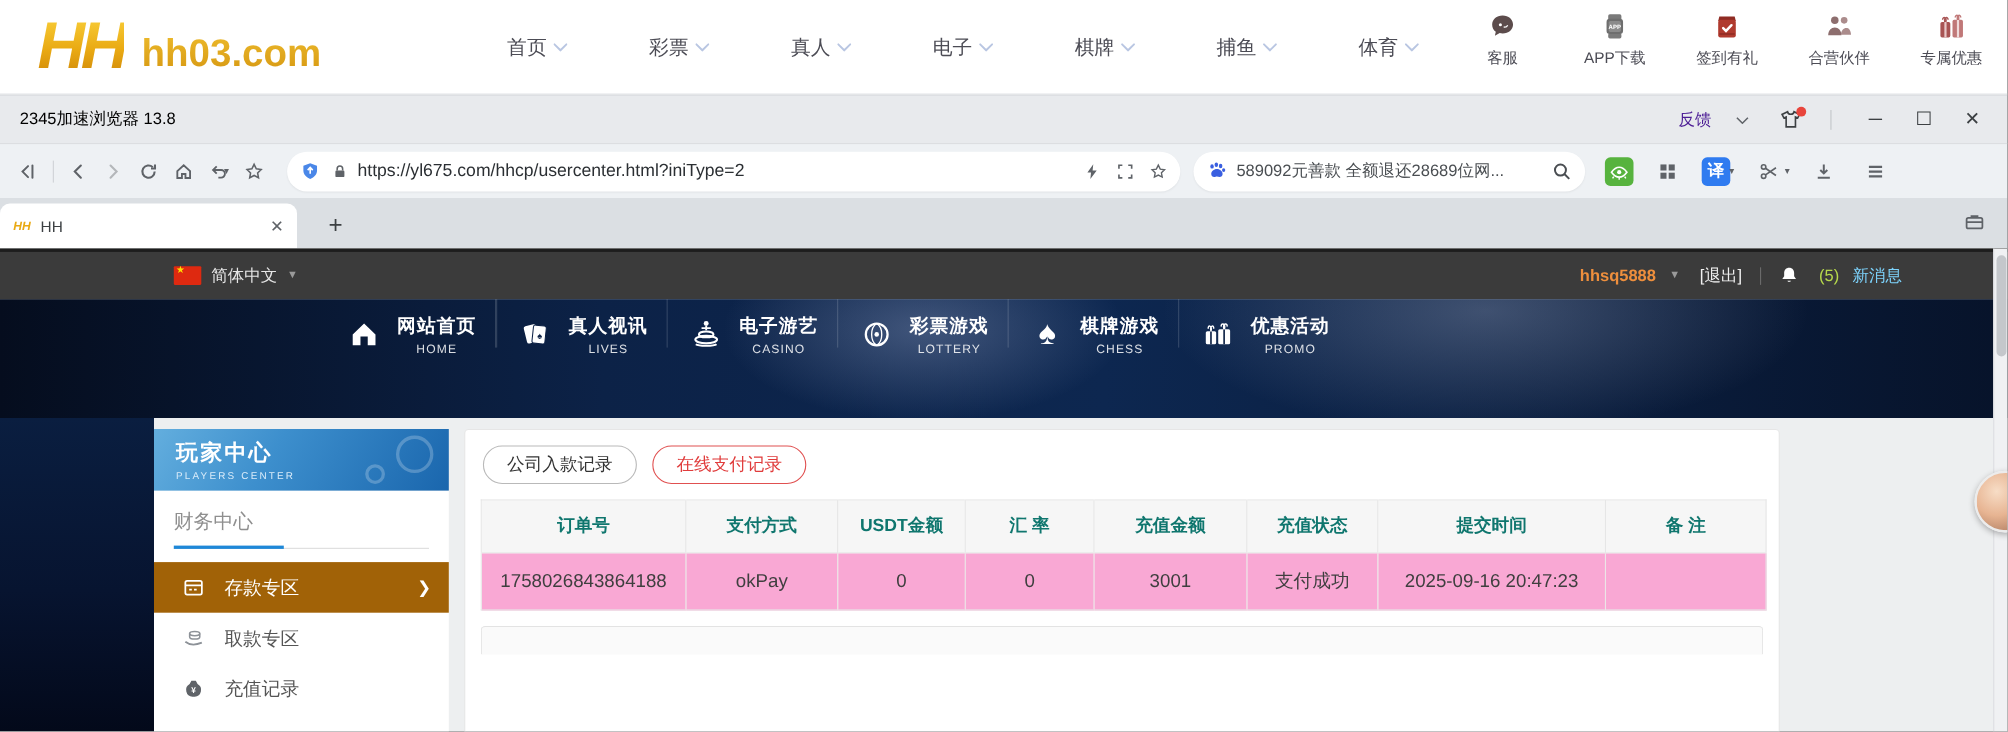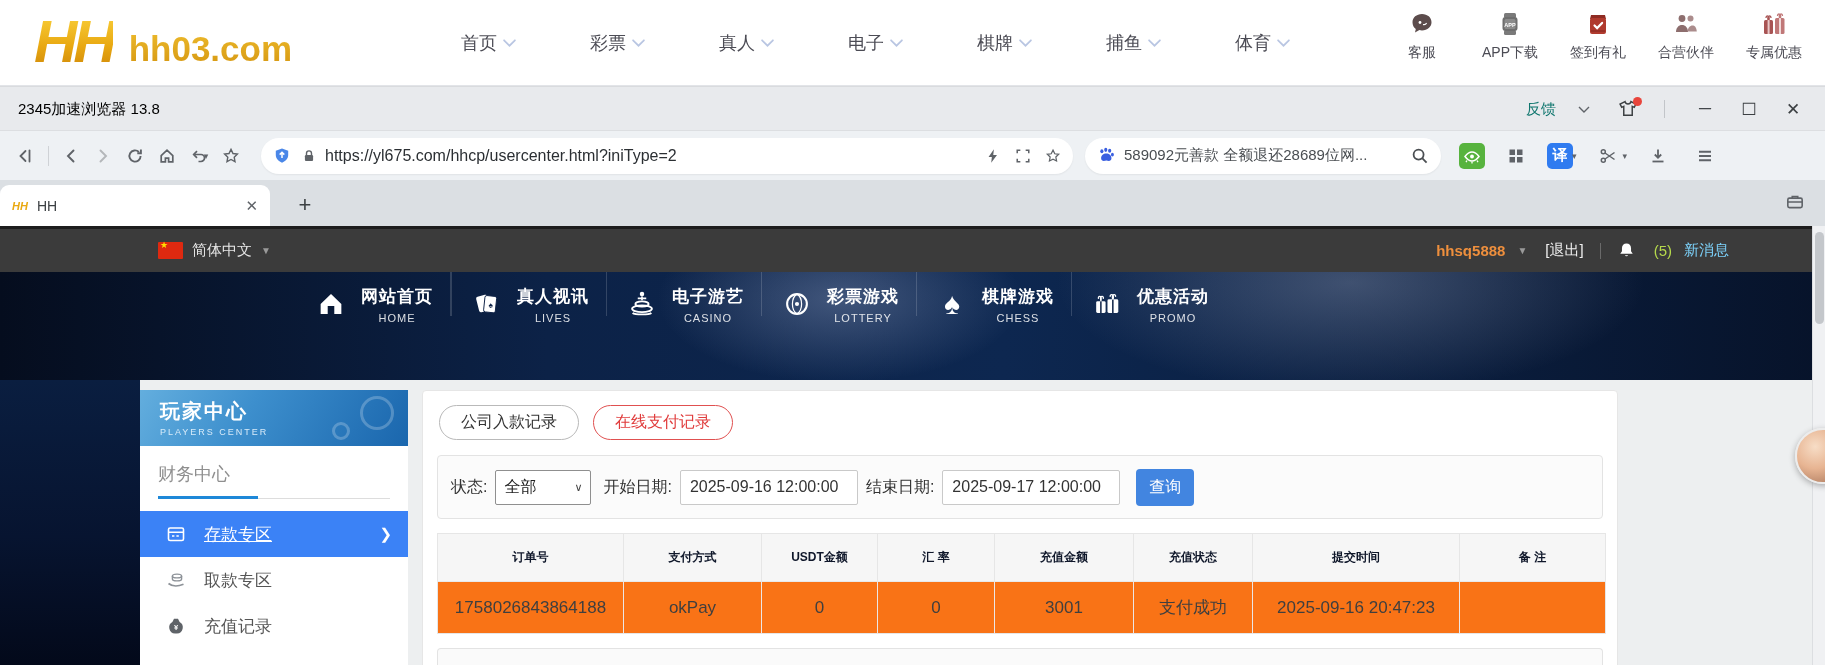--- a/index.html
+++ b/index.html
@@ -10,29 +10,29 @@
   
   .site-header { position:absolute; top:0; left:0; width:100%; height:86px; background:#fff; border-bottom:1px solid #e2e4e8; }
   .logo { position:absolute; left:34px; top:6px; display:flex; align-items:flex-end; }
   .logo-hh { font-size:60px; font-weight:900; font-style:italic; letter-spacing:-4px; line-height:72px;
              background:linear-gradient(180deg,#f9cf3a 10%,#e9a912 55%,#c87e06 100%); -webkit-background-clip:text; background-clip:text; color:transparent; }
   .logo-domain { font-size:35px; font-weight:800; margin-left:16px; line-height:58px;
              background:linear-gradient(180deg,#f3c433,#cf8d0a); -webkit-background-clip:text; background-clip:text; color:transparent; }
   .site-nav { position:absolute; left:424px; top:0; height:86px; display:flex; align-items:center; }
   .site-nav-item { width:129px; display:flex; align-items:center; justify-content:center; gap:6px; font-size:18px; color:#4c4c55; cursor:pointer; }
   .chev { width:13px; height:8px; color:#b9c6e2; }
-  .quick-links { position:absolute; right:22px; top:10px; display:flex; align-items:flex-start; gap:30px; }
+  .quick-links { position:absolute; right:22px; top:10px; display:flex; align-items:flex-start; gap:44px; }
   .quick-item { display:flex; flex-direction:column; align-items:center; gap:6px; font-size:14px; color:#4c4c55; cursor:pointer; min-width:58px; }
   .qicon { width:28px; height:28px; display:flex; align-items:center; justify-content:center; }
 
   
   .title-bar { position:absolute; top:86px; left:0; width:100%; height:44px; background:#e8eaed; border-top:1px solid #d9dbde; }
   .tb-title { position:absolute; left:18px; top:0; line-height:44px; font-size:15px; color:#000000; }
   .tb-right { position:absolute; right:10px; top:0; height:44px; display:flex; align-items:center; }
-  .tb-feedback { display:flex; align-items:center; gap:8px; font-size:15px; color:#0f766e; cursor:pointer; }
+  .tb-feedback { display:flex; align-items:center; gap:8px; font-size:15px; color:#4c1d95; cursor:pointer; }
   .tb-caret { width:12px; height:7px; color:#5f6368; }
   .shirt-wrap { position:relative; margin:0 26px 0 28px; cursor:pointer; }
   .shirt-wrap .dot { position:absolute; right:-4px; top:-3px; width:9px; height:9px; border-radius:50%; background:#e8453c; }
   .tb-sep { width:1px; height:18px; background:#c2c5c9; margin-right:18px; }
   .win-btn { width:44px; height:44px; display:flex; align-items:center; justify-content:center; font-size:17px; color:#3c4043; cursor:pointer; }
 
   
   .toolbar { position:absolute; top:130px; left:0; width:100%; height:50px; background:#eef1f4; border-top:1px solid #dcdee1; display:flex; align-items:center; padding:0 10px; }
   .tool-btn { width:32px; height:32px; display:flex; align-items:center; justify-content:center; color:#5f6368; cursor:pointer; flex:0 0 auto; }
   .tool-btn.disabled { color:#b4b7ba; }
@@ -101,40 +101,40 @@
   .sb-deco i { position:absolute; border:3px solid rgba(255,255,255,.45); border-radius:50%; display:block; }
   .sb-deco .c1 { width:34px; height:34px; right:4px; top:2px; }
   .sb-deco .c2 { width:18px; height:18px; left:4px; bottom:2px; }
   .sb-body { background:#fff; height:244px; }
   .sb-section { font-size:18px; color:#8f8f8f; padding:16px 18px 10px; }
   .sb-underline { margin:0 18px; border-bottom:1px solid #ddd; position:relative; height:3px; }
   .sb-underline i { position:absolute; left:0; bottom:-1px; width:100px; height:3px; background:#1e88d8; display:block; }
   .sb-menu { margin-top:12px; }
   .sb-item { height:46px; display:flex; align-items:center; padding-left:26px; gap:18px; font-size:17px; color:#555; cursor:pointer; position:relative; }
   .sb-item .sicon { width:20px; height:20px; color:#8d9298; display:flex; align-items:center; justify-content:center; }
-  .sb-item.active { background:#3b82f6; color:#fff;text-decoration:underline; }
+  .sb-item.active { background:#a16207; color:#fff; }
   .sb-item.active .sicon { color:#fff; }
   .sb-arrow { position:absolute; right:16px; font-size:15px; color:#fff; }
 
   
   .panel { position:absolute; left:422px; top:10px; width:1196px; height:320px; background:#fff; border:1px solid #e6e6e6; border-radius:4px 4px 0 0; }
   .panel-tabs { display:flex; gap:14px; padding:14px 16px 0; }
   .pill { height:35px; border-radius:18px; padding:0 21px; display:flex; align-items:center; font-size:16px; cursor:pointer; }
   .pill-gray { border:1px solid #b9b9b9; color:#333; background:#fff; }
   .pill-red { border:1px solid #e05050; color:#e03c3c; background:#fff; }
   .filter-box { margin:15px 14px 0; height:64px; background:#fbfbfb; border:1px solid #e3e3e3; border-radius:4px; display:flex; align-items:center; padding:0 13px; gap:8px; }
   .f-label { font-size:16px; color:#333; }
   .f-select { width:96px; height:35px; background:#fff; border:1px solid #8f8f8f; border-radius:2px; display:flex; align-items:center; justify-content:space-between; padding:0 8px; font-size:16px; color:#222; cursor:pointer; margin-right:4px; }
   .f-select .dd { font-size:11px; color:#444; }
   .f-input { width:178px; height:35px; background:#fff; border:1px solid #c9c9c9; border-radius:2px; display:flex; align-items:center; padding:0 9px; font-size:16px; color:#333; cursor:text; white-space:nowrap; }
   .query-btn { width:58px; height:37px; background:#4285e0; color:#fff; font-size:16px; border:none; border-radius:4px; margin-left:8px; display:flex; align-items:center; justify-content:center; cursor:pointer; }
   .pay-table { margin:14px 14px 0; border-collapse:collapse; table-layout:fixed; width:1168px; border:1px solid #e6e6e6; }
-  .pay-table th { height:48px; background:#f6f6f6; font-size:12px; font-weight:700; color:#0f172a; border-left:1px solid #e6e6e6; }
+  .pay-table th { height:48px; background:#f6f6f6; font-size:16px; font-weight:700; color:#0f766e; border-left:1px solid #e6e6e6; }
   .pay-table th:first-child { border-left:none; }
-  .pay-table td { height:52px; background:#f97316; font-size:17px; color:#3f3f3f; text-align:center; border-left:1px solid #ece6e6; border-top:1px solid #e9e9e9; }
+  .pay-table td { height:52px; background:#f9a8d4; font-size:17px; color:#3f3f3f; text-align:center; border-left:1px solid #ece6e6; border-top:1px solid #e9e9e9; }
   .pay-table td:first-child { border-left:none; }
   .panel-stub { margin:14px 14px 0; height:26px; background:#fafafa; border:1px solid #e3e3e3; border-bottom:none; border-radius:4px 4px 0 0; }
 
   
   .page-scrollbar { position:absolute; right:0; top:226px; width:13px; height:439px; background:#f0f1f3; border-left:1px solid #dcdee1; z-index:40; }
   .scroll-thumb { position:absolute; left:2px; top:6px; width:9px; height:92px; background:#c4c7cb; border-radius:5px; cursor:pointer; }
   .float-cs { position:absolute; right:-26px; top:428px; width:56px; height:56px; border-radius:50%; z-index:50; cursor:pointer;
     background:radial-gradient(circle at 35% 32%, #f7ddc6 0%, #e7b492 45%, #9c6a50 100%); border:2px solid #ececec; box-shadow:0 2px 6px rgba(0,0,0,.3); }
   svg { display:block; }
 </style>
@@ -579,32 +579,20 @@
           </div>
         </div>
       </aside>
 
       <main class="panel">
         <div class="panel-tabs">
           <div class="pill pill-gray">公司入款记录</div>
           <div class="pill pill-red">在线支付记录</div>
         </div>
 
-        <div class="filter-box">
-          <span class="f-label">状态:</span>
-          <div class="f-select">
-            <span>全部</span>
-            <span class="dd">∨</span>
-          </div>
-          <span class="f-label">开始日期:</span>
-          <div class="f-input">2025-09-16 12:00:00</div>
-          <span class="f-label">结束日期:</span>
-          <div class="f-input">2025-09-17 12:00:00</div>
-          <button class="query-btn">查询</button>
-        </div>
 
         <table class="pay-table">
           <colgroup>
             <col style="width:186px">
               <col style="width:138px">
               <col style="width:116px">
               <col style="width:117px">
             <col style="width:139px">
               <col style="width:119px">
               <col style="width:207px">

